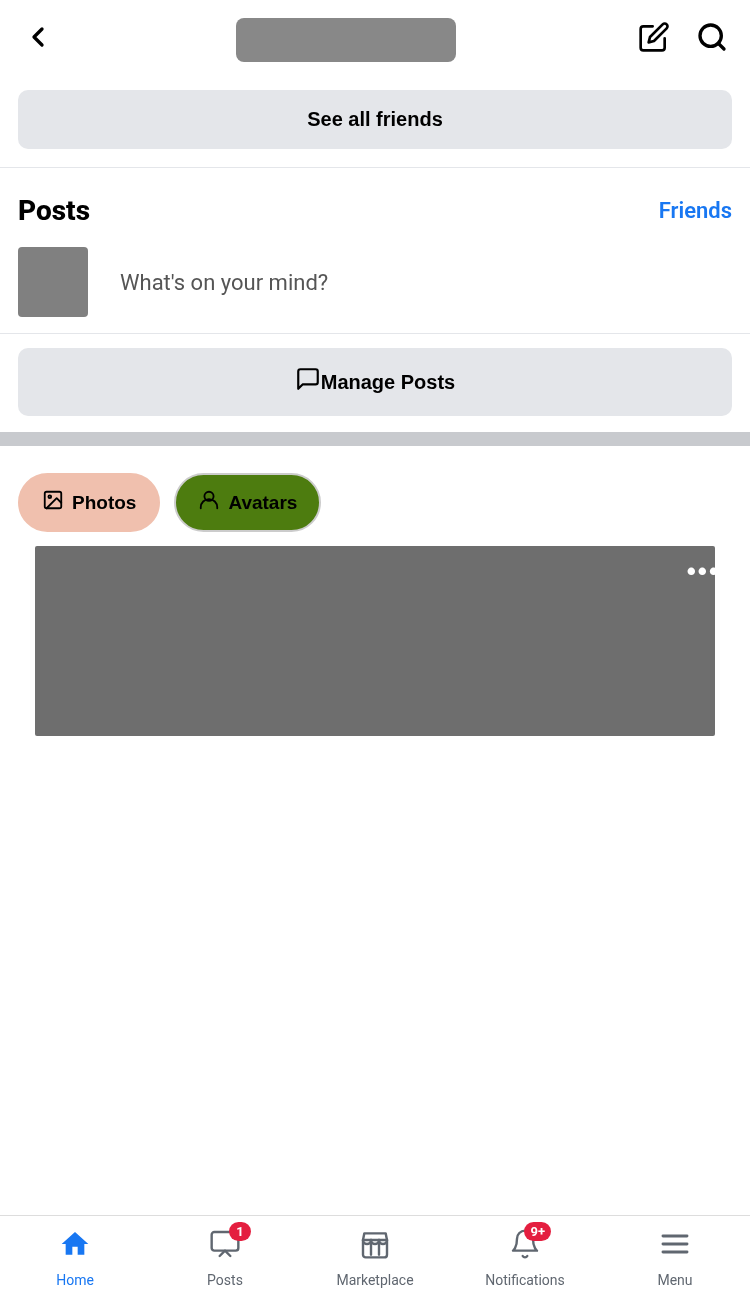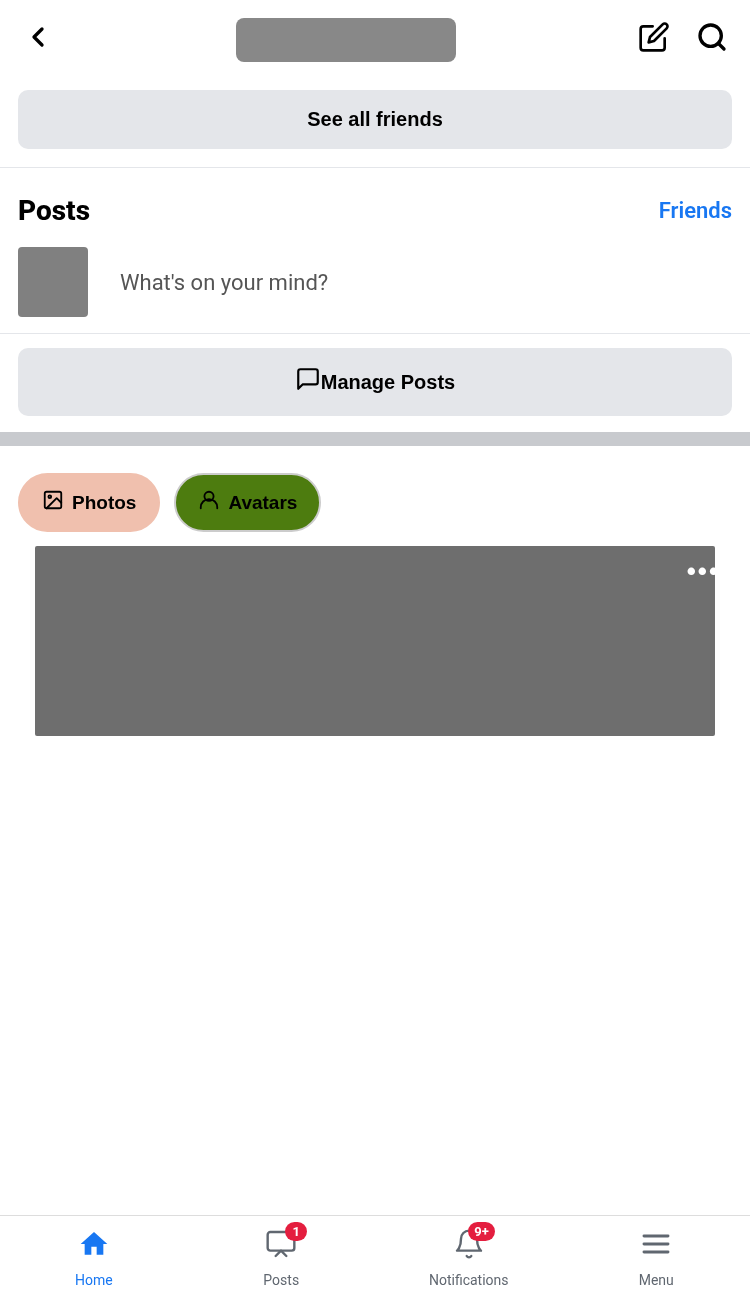--- a/index.html
+++ b/index.html
@@ -405,20 +405,31 @@
     <span class="nav-icon">
       <svg width="32" height="32" viewBox="0 0 24 24" fill="none" stroke="#606770" stroke-width="1.8" stroke-linecap="round" stroke-linejoin="round">
         <rect x="2" y="3" width="20" height="14" rx="2"></rect>
         <polyline points="8 21 12 17 16 21"></polyline>
       </svg>
     </span>
     <span class="nav-badge">1</span>
     <span class="nav-label">Posts</span>
   </div>
 
+  <div class="nav-item">
+    <span class="nav-icon">
+      <svg width="32" height="32" viewBox="0 0 24 24" fill="none" stroke="#606770" stroke-width="1.8" stroke-linecap="round" stroke-linejoin="round">
+        <path d="M3 9l1-5h16l1 5"></path>
+        <path d="M3 9h18v11a2 2 0 0 1-2 2H5a2 2 0 0 1-2-2V9z"></path>
+        <path d="M9 9v11M15 9v11"></path>
+        <path d="M3 9a3 3 0 0 0 6 0 3 3 0 0 0 6 0 3 3 0 0 0 6 0"></path>
+      </svg>
+    </span>
+    <span class="nav-label">Marketplace</span>
+  </div>
 
   <div class="nav-item">
     <span class="nav-icon">
       <svg width="32" height="32" viewBox="0 0 24 24" fill="none" stroke="#606770" stroke-width="1.8" stroke-linecap="round" stroke-linejoin="round">
         <path d="M18 8A6 6 0 0 0 6 8c0 7-3 9-3 9h18s-3-2-3-9"></path>
         <path d="M13.73 21a2 2 0 0 1-3.46 0"></path>
       </svg>
     </span>
     <span class="nav-badge">9+</span>
     <span class="nav-label">Notifications</span>

